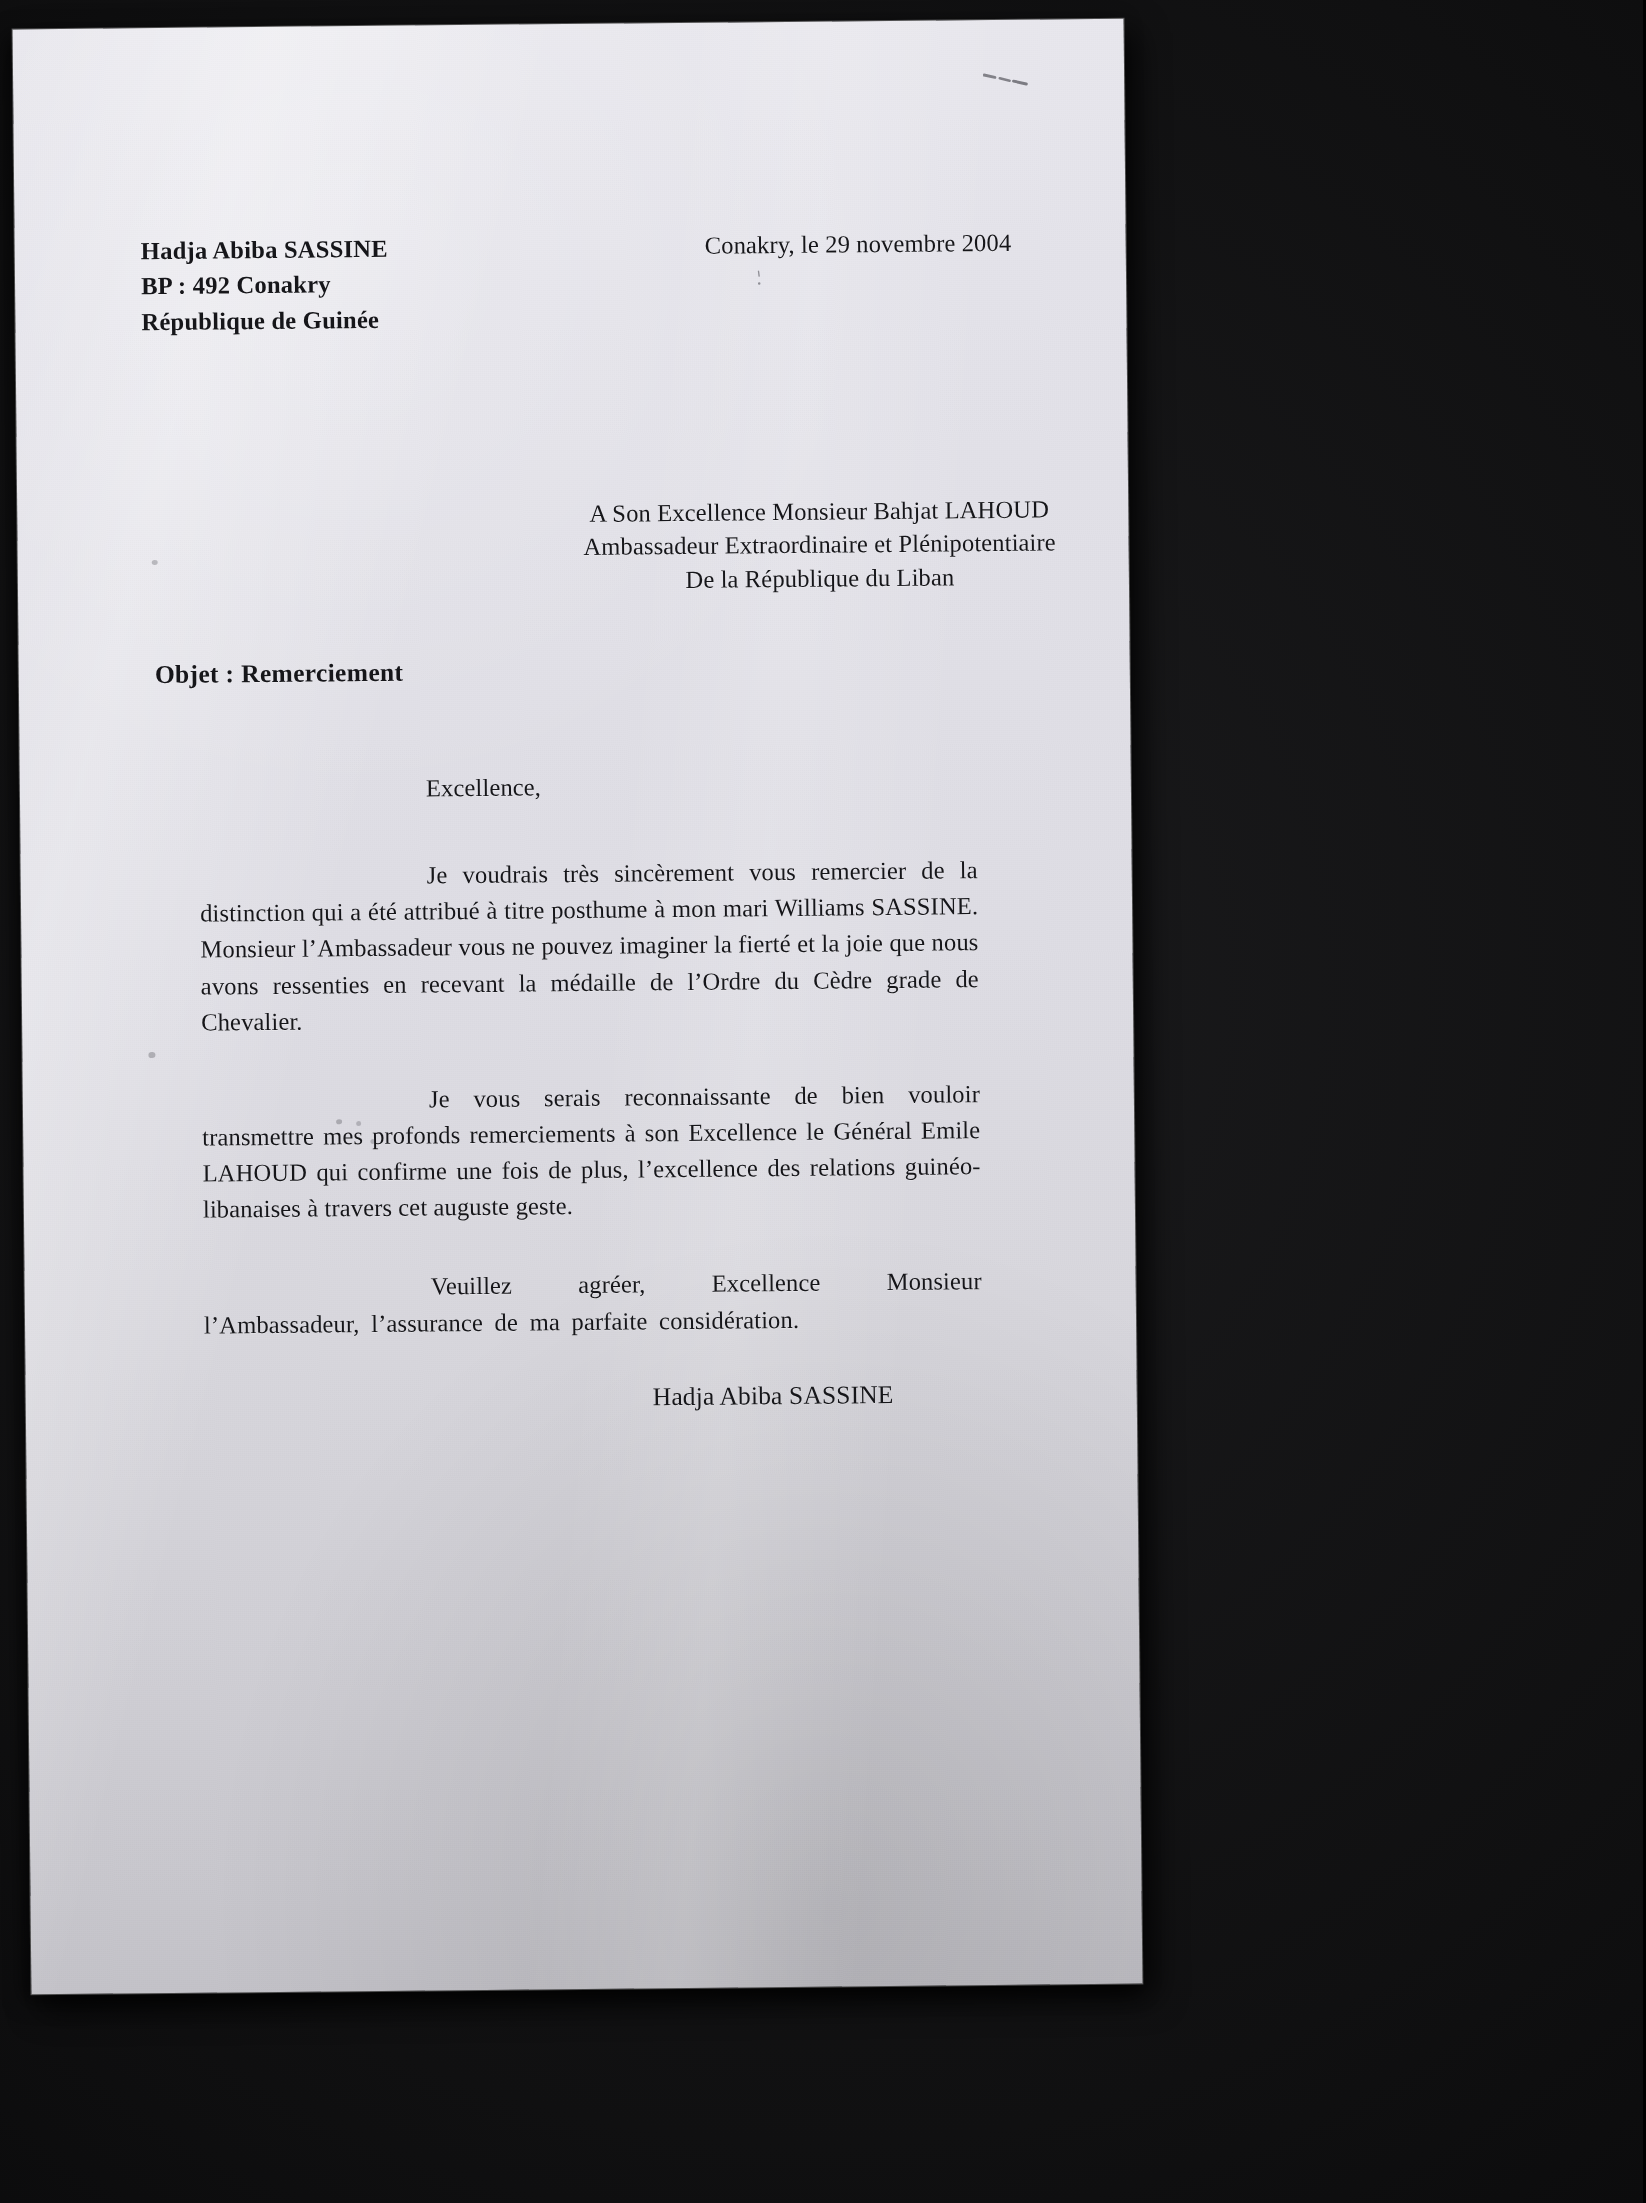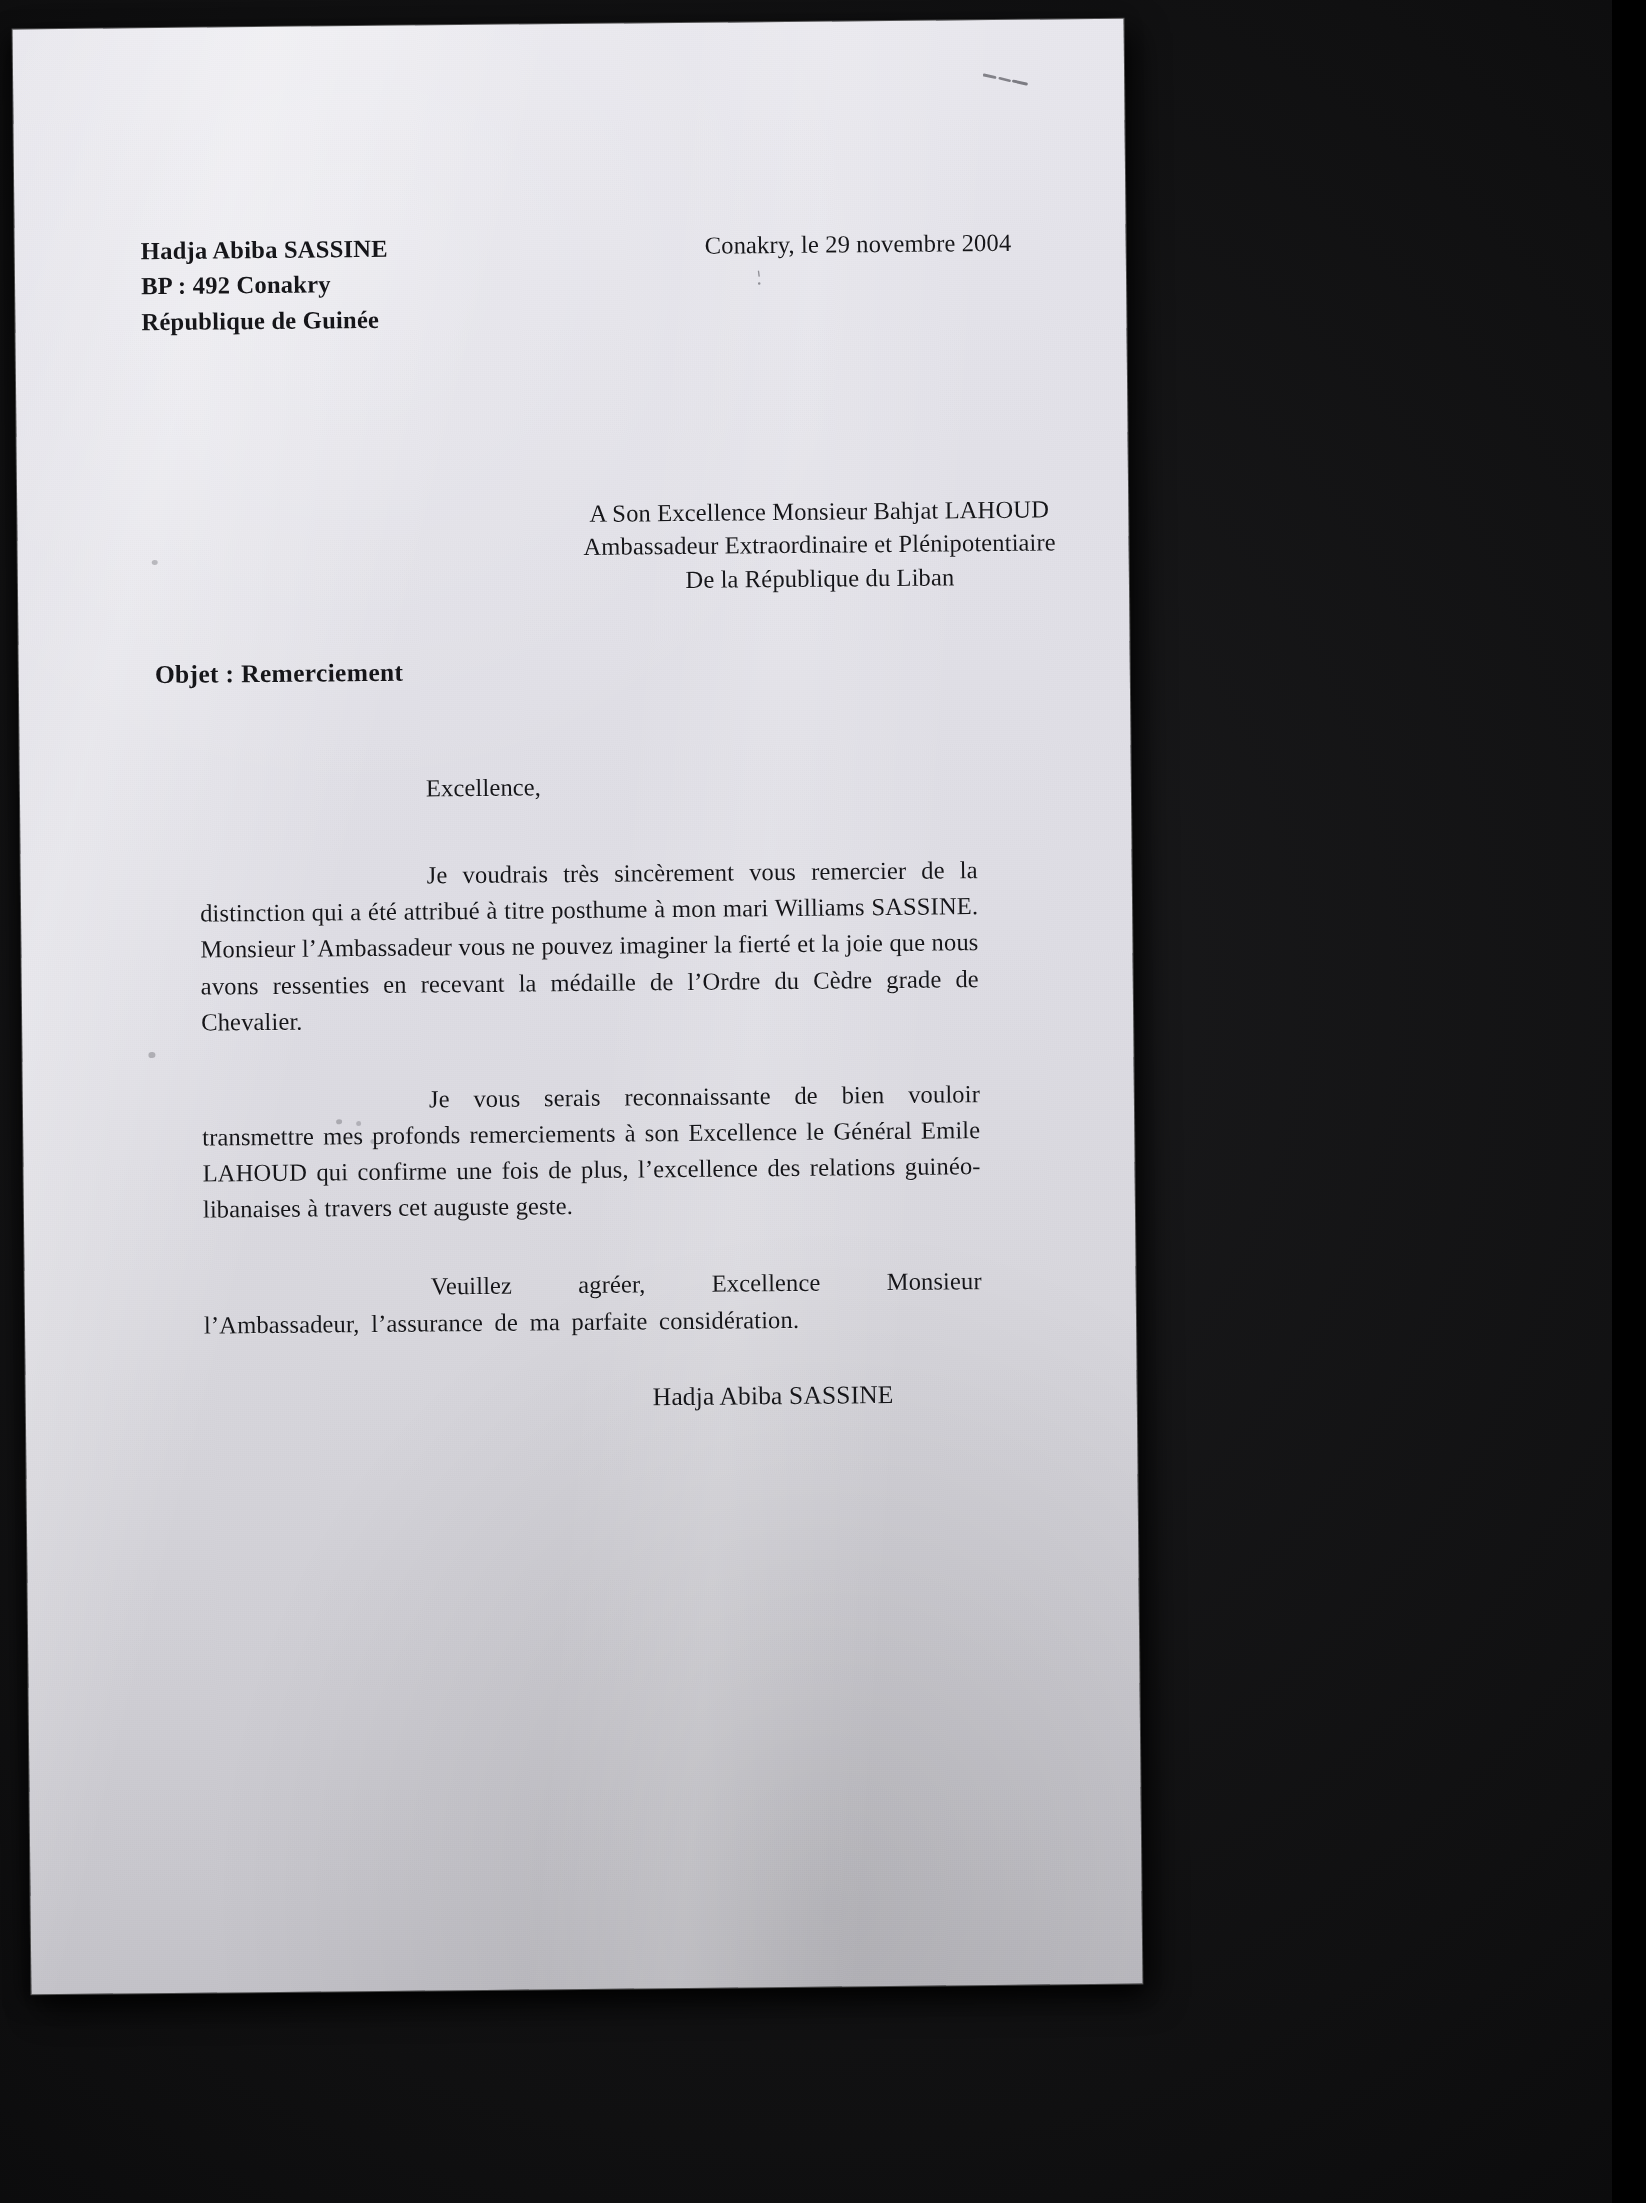--- a/index.html
+++ b/index.html
@@ -8,20 +8,21 @@
     background: #000000;
   }
 
   #scene {
     position: relative;
     width: 1612px;
     height: 2204px;
     background: #0a0a0b;
     overflow: hidden;
     font-family: "Liberation Serif", "DejaVu Serif", serif;
+    padding-left: 31px;
   }
 
   
   .backdrop {
     position: absolute;
     inset: 0;
     background:
       radial-gradient(ellipse 120% 95% at 50% 45%, #1b1b1d 0%, #101011 55%, #050506 100%);
   }
 

